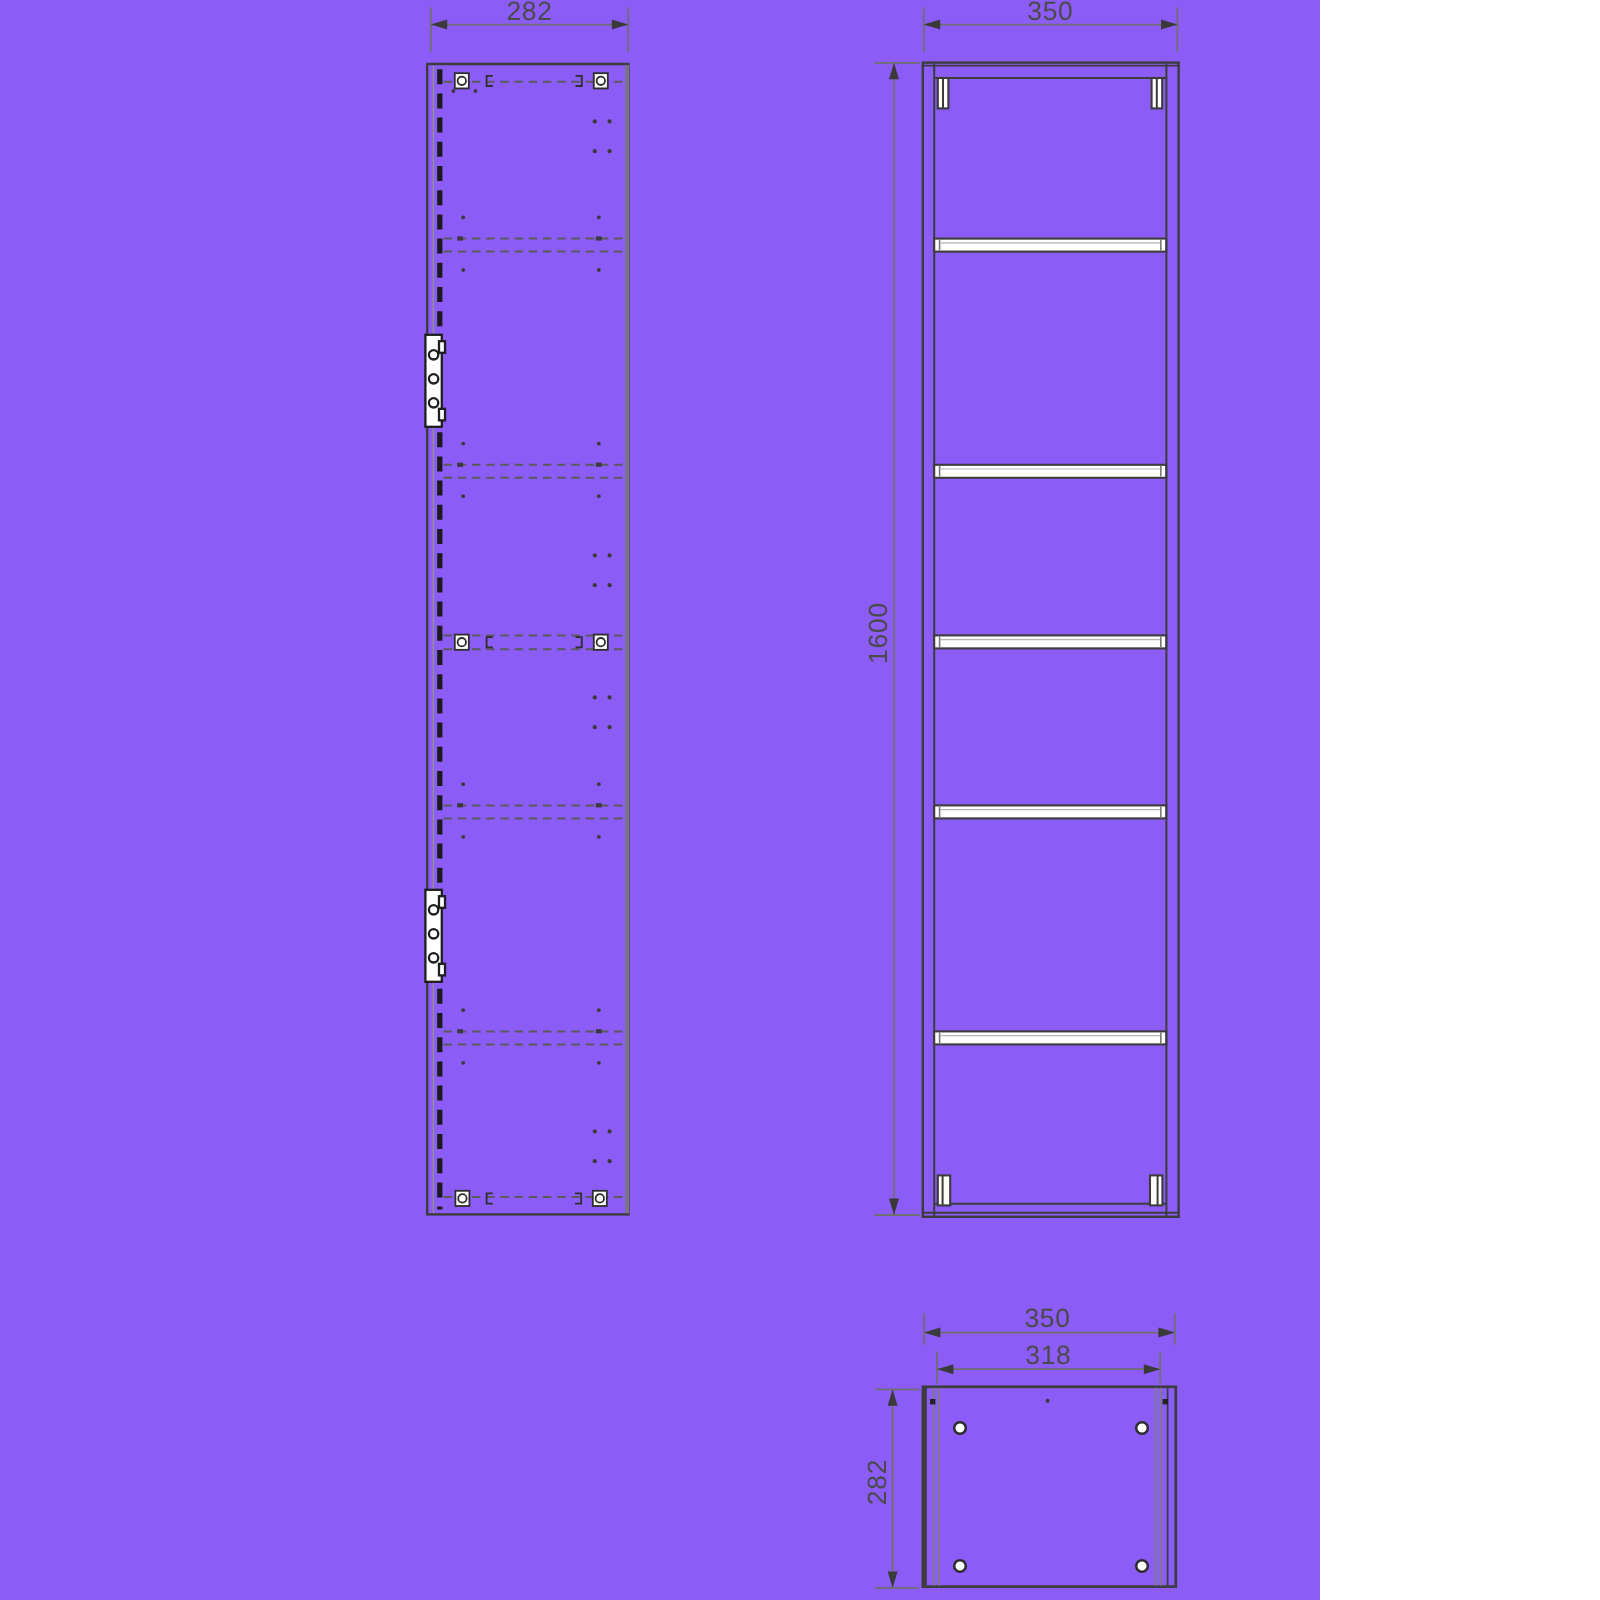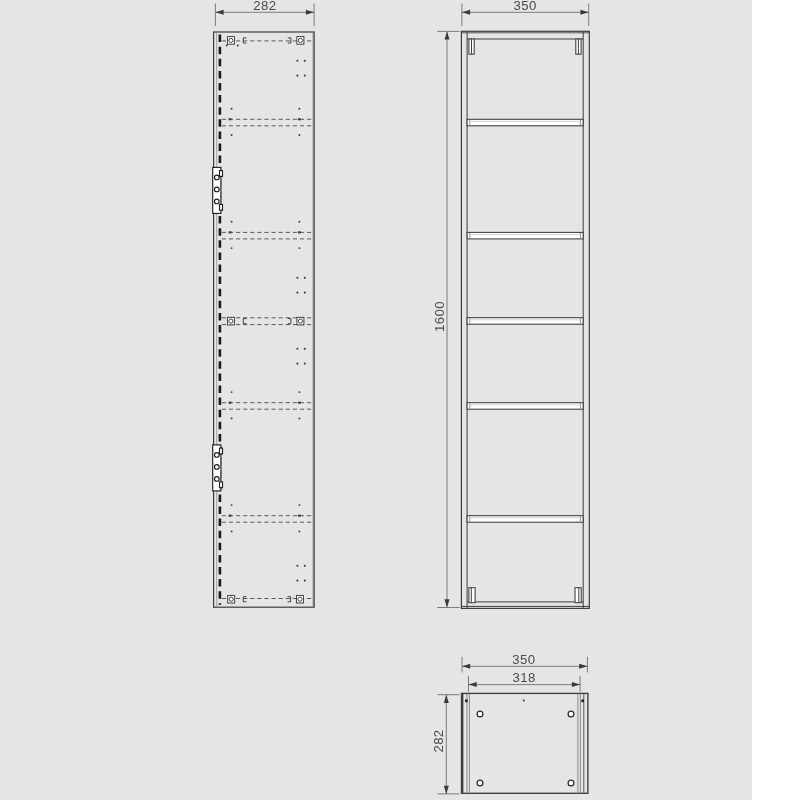--- a/index.html
+++ b/index.html
@@ -1,16 +1,16 @@
 <!DOCTYPE html>
 <html><head>
 <meta charset="utf-8">
 <style>
   html,body{margin:0;padding:0;background:#ffffff;}
-  .canvas{position:relative;width:752px;height:800px;background:#e5e5e5;overflow:hidden;
+  .canvas{position:relative;width:660px;height:800px;background:#8b5cf6;overflow:hidden;
           font-family:"Liberation Sans", sans-serif;}
   svg{position:absolute;left:0;top:0;}
   
   .ln     {stroke:#3c3c3c;stroke-width:1.2;fill:none;}
   .ln-th  {stroke:#3c3c3c;stroke-width:1;fill:none;}
   .ln-dbl {stroke:#3c3c3c;stroke-width:0.85;fill:none;}
   .gray   {stroke:#7d7d7d;stroke-width:0.9;fill:none;}
   .gray2  {stroke:#787878;stroke-width:1.8;fill:none;}
   .thin   {stroke:#909090;stroke-width:0.8;fill:none;}
   

